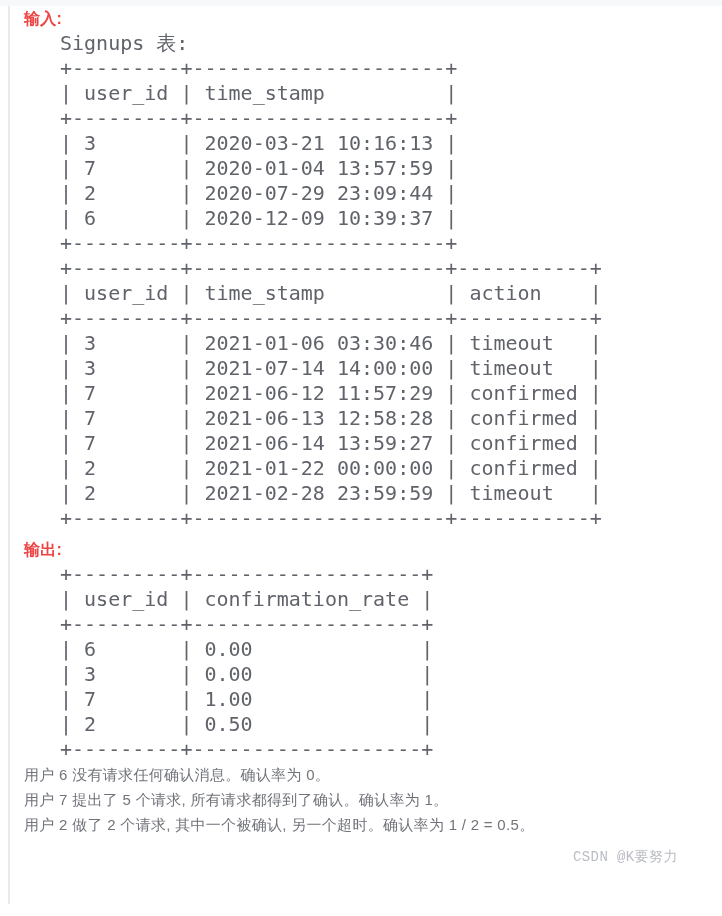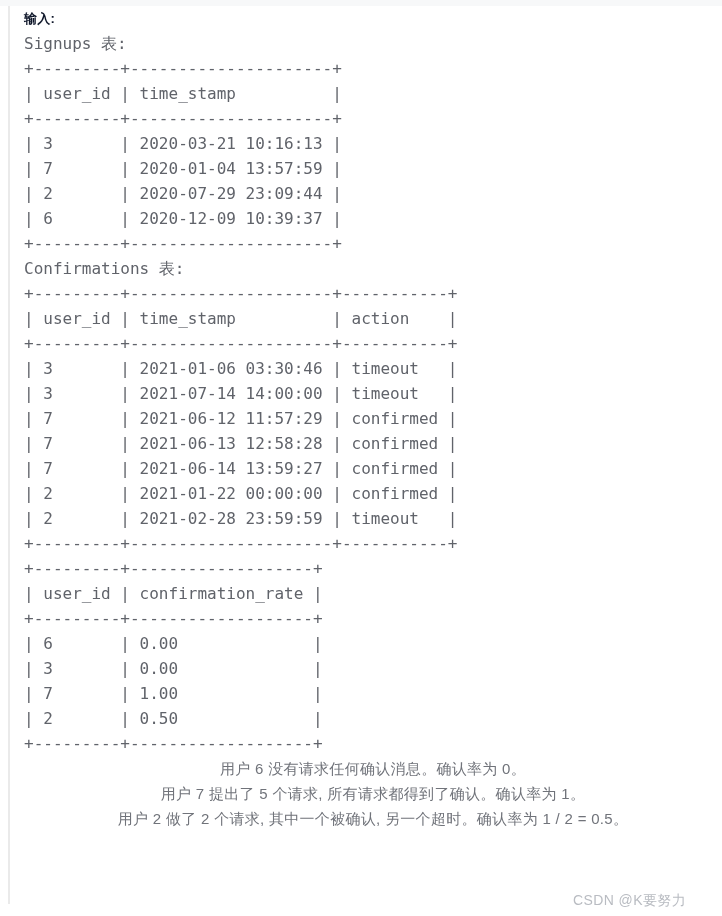--- a/index.html
+++ b/index.html
@@ -31,51 +31,51 @@
   }
   .content {
     position: absolute;
     left: 24px;
     top: 6px;
     width: 698px;
   }
   .heading {
     font-family: "Liberation Sans", sans-serif;
     font-weight: bold;
-    font-size: 13px;
-    color: #0f172a;
+    font-size: 16px;
+    color: #ef4444;
     line-height: 25px;
     letter-spacing: 0.2px;
     white-space: pre;
   }
   .heading.gap-top {
     margin-top: 6px;
   }
   .mono-block {
     font-family: "DejaVu Sans Mono", "Liberation Mono", monospace;
-    font-size: 16px;
+    font-size: 20px;
     line-height: 25px;
     color: #60636a;
     white-space: pre;
     letter-spacing: 0px;
+    margin-left: 36px;
   }
   .explain-line {
     font-family: "Liberation Sans", sans-serif;
     font-size: 15px;
     line-height: 25px;
     color: #70737a;
     white-space: pre;
     letter-spacing: 0.3px;
-    text-align: center;
   }
   .watermark {
     position: absolute;
     left: 573px;
-    top: 892px;
-    font-family: Liberation Sans, sans-serif;
+    top: 848px;
+    font-family: Liberation Mono, monospace;
     font-size: 14px;
     color: #b9bcc2;
     white-space: pre;
     letter-spacing: 0.4px;
   }
 </style>
 </head>
 <body>
 
 <div class="top-strip"></div>
@@ -89,34 +89,34 @@
 
   <div class="mono-block">+---------+---------------------+
 | user_id | time_stamp          |
 +---------+---------------------+
 | 3       | 2020-03-21 10:16:13 |
 | 7       | 2020-01-04 13:57:59 |
 | 2       | 2020-07-29 23:09:44 |
 | 6       | 2020-12-09 10:39:37 |
 +---------+---------------------+</div>
 
-  <div class="mono-block">Confirmations 表:</div>
 
   <div class="mono-block">+---------+---------------------+-----------+
 | user_id | time_stamp          | action    |
 +---------+---------------------+-----------+
 | 3       | 2021-01-06 03:30:46 | timeout   |
 | 3       | 2021-07-14 14:00:00 | timeout   |
 | 7       | 2021-06-12 11:57:29 | confirmed |
 | 7       | 2021-06-13 12:58:28 | confirmed |
 | 7       | 2021-06-14 13:59:27 | confirmed |
 | 2       | 2021-01-22 00:00:00 | confirmed |
 | 2       | 2021-02-28 23:59:59 | timeout   |
 +---------+---------------------+-----------+</div>
 
+  <div class="heading gap-top">输出:</div>
 
   <div class="mono-block">+---------+-------------------+
 | user_id | confirmation_rate |
 +---------+-------------------+
 | 6       | 0.00              |
 | 3       | 0.00              |
 | 7       | 1.00              |
 | 2       | 0.50              |
 +---------+-------------------+</div>
 

